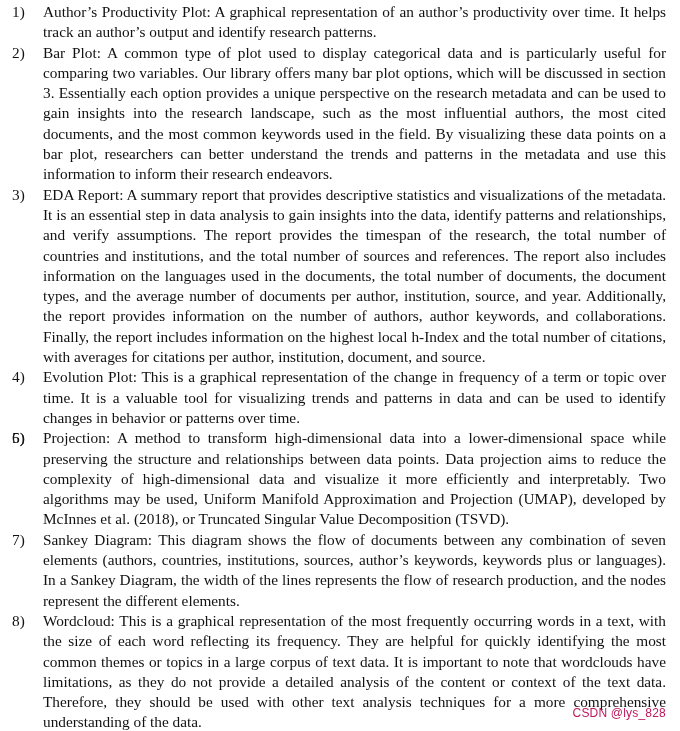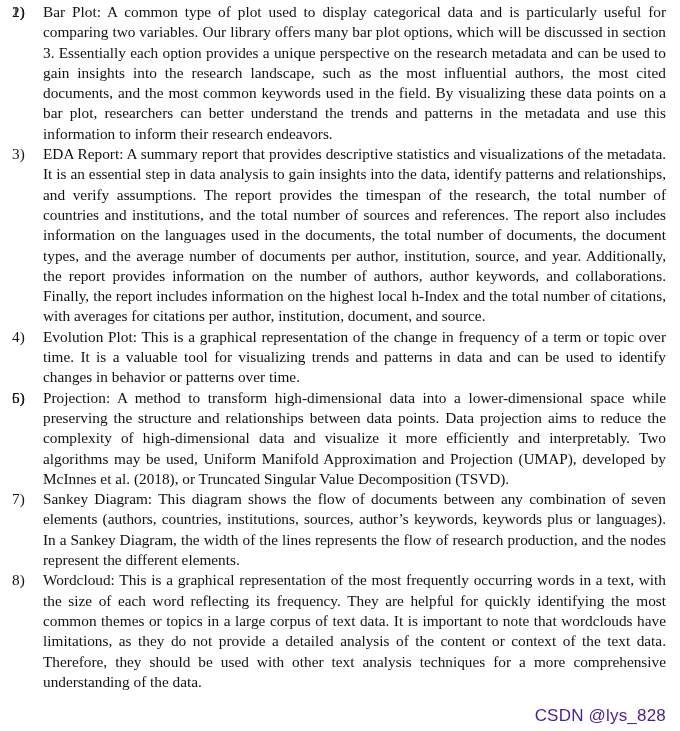--- a/index.html
+++ b/index.html
@@ -40,32 +40,33 @@
       width: 26px;
     }
     .text em {
       font-style: italic;
     }
     .watermark {
       position: absolute;
       right: 14px;
       top: 706px;
       font-family: "Liberation Sans", "DejaVu Sans", sans-serif;
-      font-size: 17px;
-      color: #4c1d95;
+      font-size: 12px;
+      color: #be185d;
       letter-spacing: 0.2px;
       margin-left: 9px;
     }
   </style>
 </head>
 <body>
 
 <ol class="list">
   <li class="item">
     <span class="num">1)</span>
+    <span class="text">Author’s Productivity Plot: A graphical representation of an author’s productivity over time. It helps track an author’s output and identify research patterns.</span>
   </li>
   <li class="item">
     <span class="num">2)</span>
     <span class="text">Bar Plot: A common type of plot used to display categorical data and is particularly useful for comparing two variables. Our library offers many bar plot options, which will be discussed in section 3. Essentially each option provides a unique perspective on the research metadata and can be used to gain insights into the research landscape, such as the most influential authors, the most cited documents, and the most common keywords used in the field. By visualizing these data points on a bar plot, researchers can better understand the trends and patterns in the metadata and use this information to inform their research endeavors.</span>
   </li>
   <li class="item">
     <span class="num">3)</span>
     <span class="text">EDA Report: A summary report that provides descriptive statistics and visualizations of the metadata. It is an essential step in data analysis to gain insights into the data, identify patterns and relationships, and verify assumptions. The report provides the timespan of the research, the total number of countries and institutions, and the total number of sources and references. The report also includes information on the languages used in the documents, the total number of documents, the document types, and the average number of documents per author, institution, source, and year. Additionally, the report provides information on the number of authors, author keywords, and collaborations. Finally, the report includes information on the highest local h-Index and the total number of citations, with averages for citations per author, institution, document, and source.</span>
   </li>
   <li class="item">

